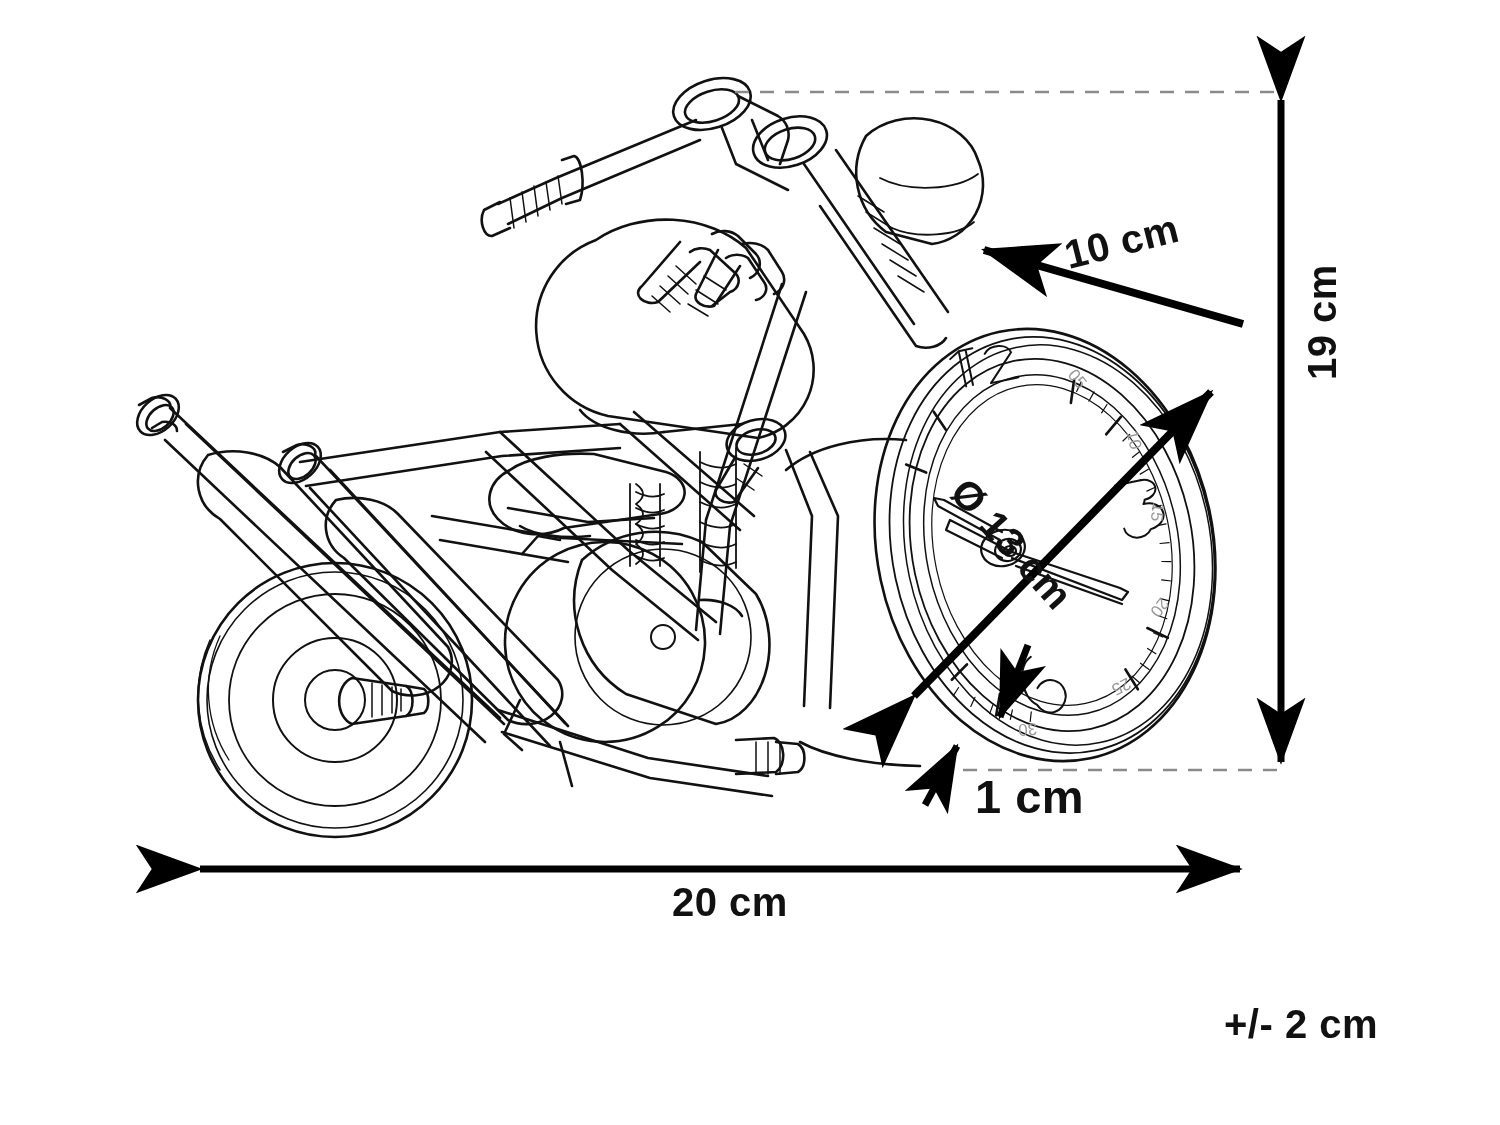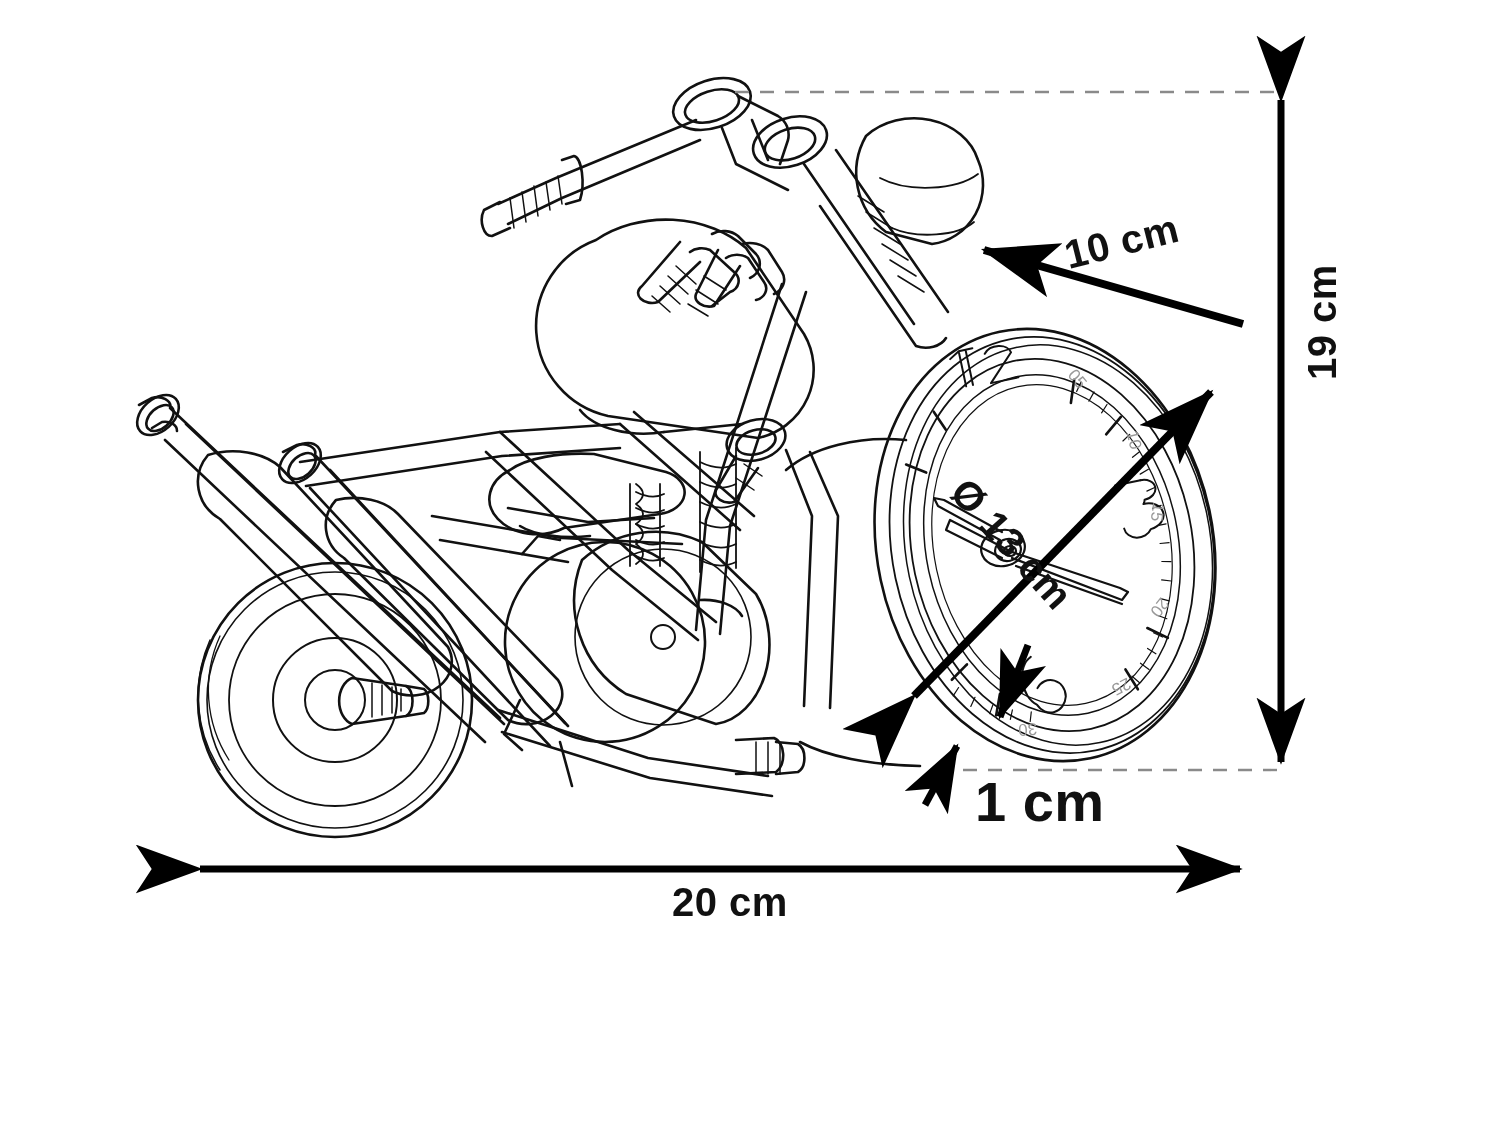--- a/index.html
+++ b/index.html
@@ -5,21 +5,21 @@
   html,body{margin:0;padding:0;background:#ffffff;}
   body{width:1500px;height:1125px;overflow:hidden;
        font-family:"Liberation Sans",sans-serif;color:#111;}
   #stage{position:relative;width:1500px;height:1125px;background:#fff;}
   #art{position:absolute;left:0;top:0;width:1500px;height:1125px;}
   .dimlabel{position:absolute;font-weight:bold;color:#111;white-space:nowrap;
             letter-spacing:.5px;}
   #lbl-10{left:1060px;top:234px;font-size:40px;transform:rotate(-14deg);transform-origin:left top;}
   #lbl-19{left:1300px;top:380px;font-size:40px;transform:rotate(-90deg);transform-origin:left top;}
   #lbl-13{left:975px;top:470px;font-size:40px;transform:rotate(48deg);transform-origin:left top;}
-  #lbl-1{left:975px;top:769px;font-size:56px;}
+  #lbl-1{left:975px;top:769px;font-size:47px;}
   #lbl-30{left:672px;top:880px;font-size:40px;}
   #lbl-tol{left:1224px;top:1002px;font-size:40px;}
 </style>
 </head>
 <body>
 
 <div id="stage">
 
   <svg id="art" viewBox="0 0 1500 1125">
     <defs>
@@ -259,14 +259,15 @@
 
       <line x1="200" y1="869" x2="1240" y2="869" stroke="#000" stroke-width="7" marker-start="url(#ah2)" marker-end="url(#ah2)"></line>
     </g>
   </svg>
 
   <div class="dimlabel" id="lbl-10">10 cm</div>
   <div class="dimlabel" id="lbl-19">19 cm</div>
   <div class="dimlabel" id="lbl-13">Ø 13 cm</div>
   <div class="dimlabel" id="lbl-1">1 cm</div>
   <div class="dimlabel" id="lbl-30">20 cm</div>
+  <div class="dimlabel" id="lbl-tol">+/- 2 cm</div>
 
 </div>
 
 </body></html>

